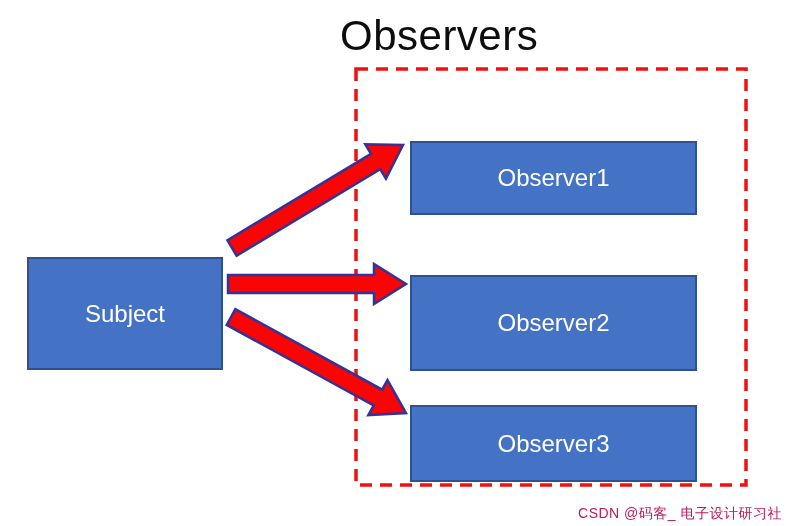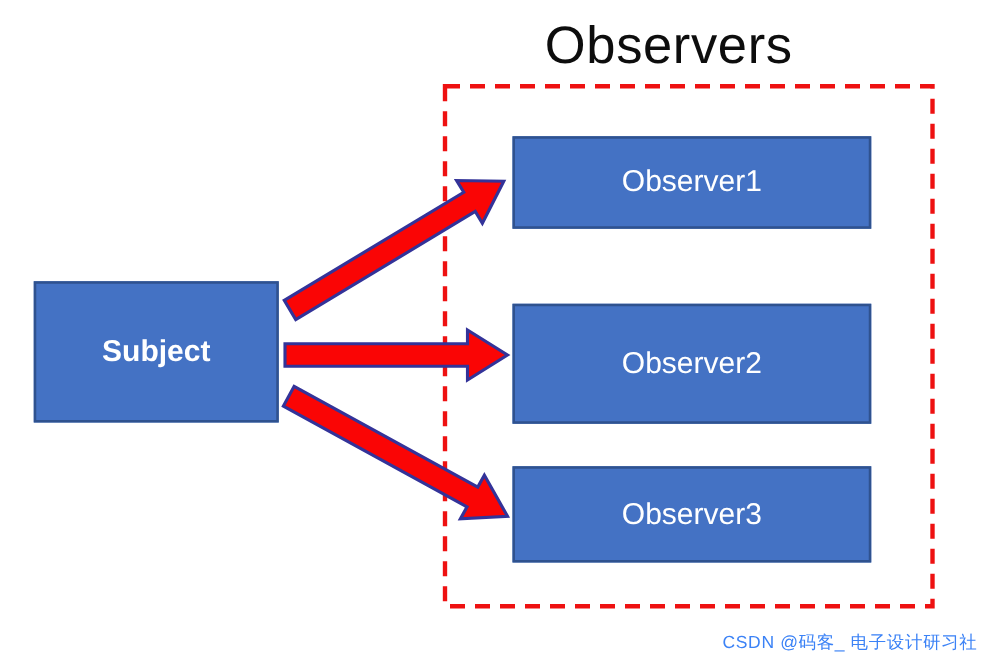--- a/index.html
+++ b/index.html
@@ -22,48 +22,49 @@
     width: 786px;
     height: 526px;
   }
   .diagram-title {
     position: absolute;
     left: 340px;
     top: 10px;
     width: 390px;
     height: 52px;
     line-height: 52px;
-    text-align: center;
+    text-align: left;
     font-size: 42px;
     color: #0d0d0d;
     letter-spacing: 0.5px;
     white-space: nowrap;
   }
   .node {
     position: absolute;
     box-sizing: border-box;
     background: #4472c4;
     border: 2px solid #2f528f;
     color: #ffffff;
     font-size: 24px;
     display: flex;
     align-items: center;
     justify-content: center;
     white-space: nowrap;
+    margin-top: 32px;
   }
-  .node-subject   { left: 27px;  top: 225px; width: 196px; height: 113px; font-weight: bold; }
+  .node-subject   { left: 27px;  top: 225px; width: 196px; height: 113px; }
   .node-observer1 { left: 410px; top: 109px; width: 287px; height: 74px; }
   .node-observer2 { left: 410px; top: 243px; width: 287px; height: 96px; }
   .node-observer3 { left: 410px; top: 373px; width: 287px; height: 77px; justify-content: center; }
   .watermark {
     position: absolute;
     right: 4px;
     bottom: 3px;
     font-size: 14px;
-    color: #3b82f6;
+    color: #be185d;
     letter-spacing: 0.5px;
     white-space: nowrap;
   }
 </style>
 </head>
 <body>
 
 <div class="canvas">
 
   <svg class="overlay-svg" viewBox="0 0 786 526" xmlns="http://www.w3.org/2000/svg">

